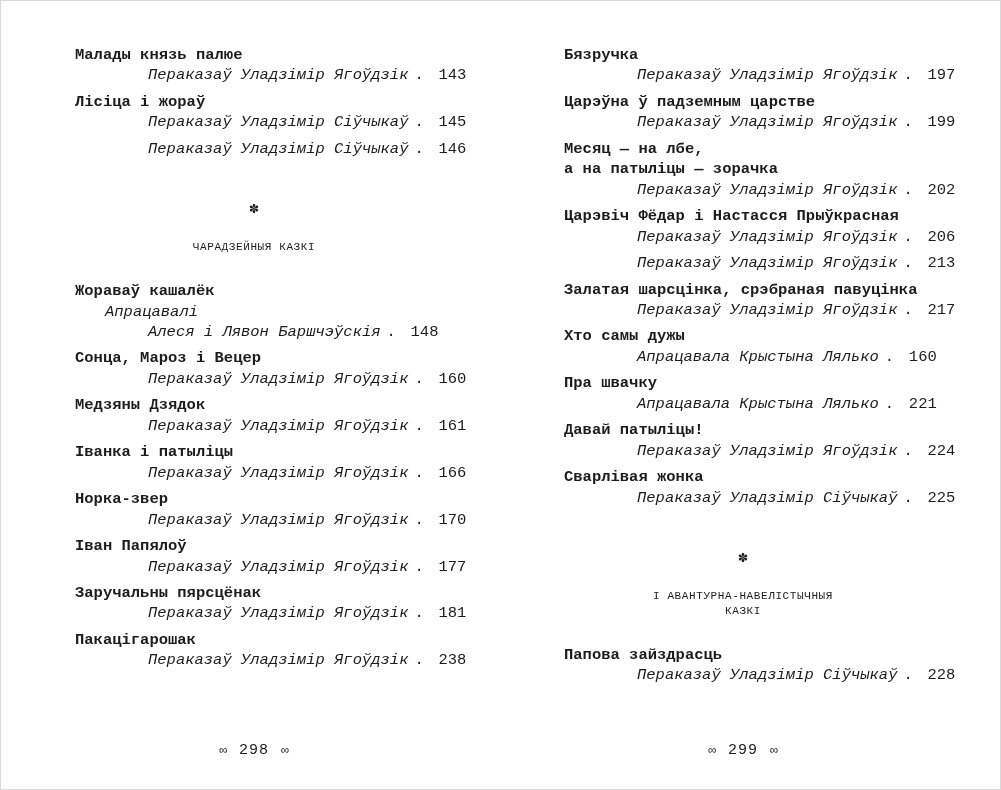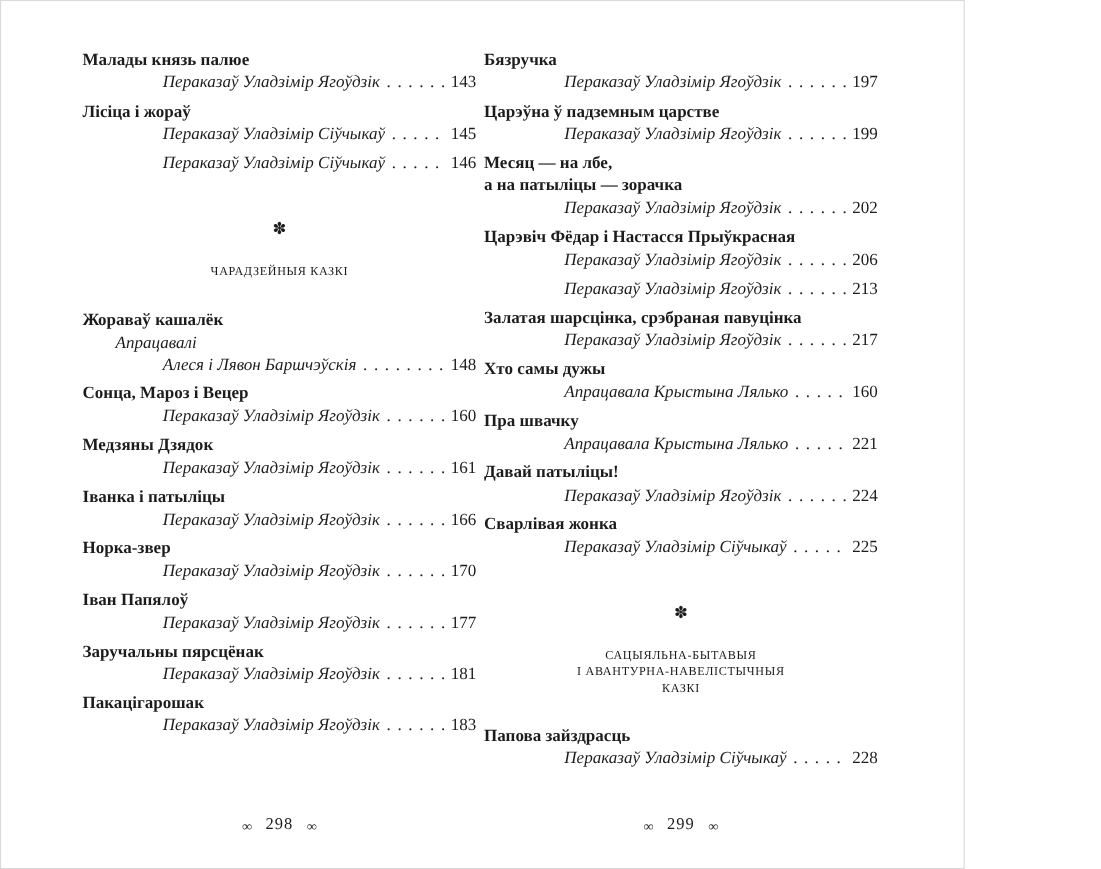--- a/index.html
+++ b/index.html
@@ -2,26 +2,26 @@
 <html><head>
 <meta charset="utf-8">
 <style>
   html, body {
     margin: 0;
     padding: 0;
     background: #ffffff;
   }
   .sheet {
     position: relative;
-    width: 877px;
+    width: 1001px;
     height: 790px;
     box-sizing: border-box;
     background: #ffffff;
     border: 1px solid #d9d9d9;
-    font-family: Liberation Serif, serif;
+    font-family: Liberation Mono, monospace;
     color: #1c1c1c;
     overflow: hidden;
   }
   .spread {
     display: flex;
     justify-content: space-between;
     padding: 44px 78px 0 74px;
     box-sizing: border-box;
   }
   .col {
@@ -192,21 +192,21 @@
             <span class="attr-text">Пераказаў Уладзімір Ягоўдзік</span>
             <span class="leader"></span>
             <span class="pagenum">181</span>
           </div>
         </div>
         <div class="entry">
           <div class="title">Пакацігарошак</div>
           <div class="attr-row">
             <span class="attr-text">Пераказаў Уладзімір Ягоўдзік</span>
             <span class="leader"></span>
-            <span class="pagenum">183</span>
+            <span class="pagenum">238</span>
           </div>
         </div>
       </div>
     <div class="col">
         <div class="entry">
           <div class="title">Бязручка</div>
           <div class="attr-row">
             <span class="attr-text">Пераказаў Уладзімір Ягоўдзік</span>
             <span class="leader"></span>
             <span class="pagenum">197</span>
@@ -279,21 +279,20 @@
         <div class="entry">
           <div class="title">Сварлівая жонка</div>
           <div class="attr-row">
             <span class="attr-text">Пераказаў Уладзімір Сіўчыкаў</span>
             <span class="leader"></span>
             <span class="pagenum">225</span>
           </div>
         </div>
         <div class="ornament">✽</div>
         <div class="heading">
-          <div class="heading-line">САЦЫЯЛЬНА-БЫТАВЫЯ</div>
           <div class="heading-line">І АВАНТУРНА-НАВЕЛІСТЫЧНЫЯ</div>
           <div class="heading-line">КАЗКІ</div>
         </div>
         <div class="entry">
           <div class="title">Папова зайздрасць</div>
           <div class="attr-row">
             <span class="attr-text">Пераказаў Уладзімір Сіўчыкаў</span>
             <span class="leader"></span>
             <span class="pagenum">228</span>
           </div>

